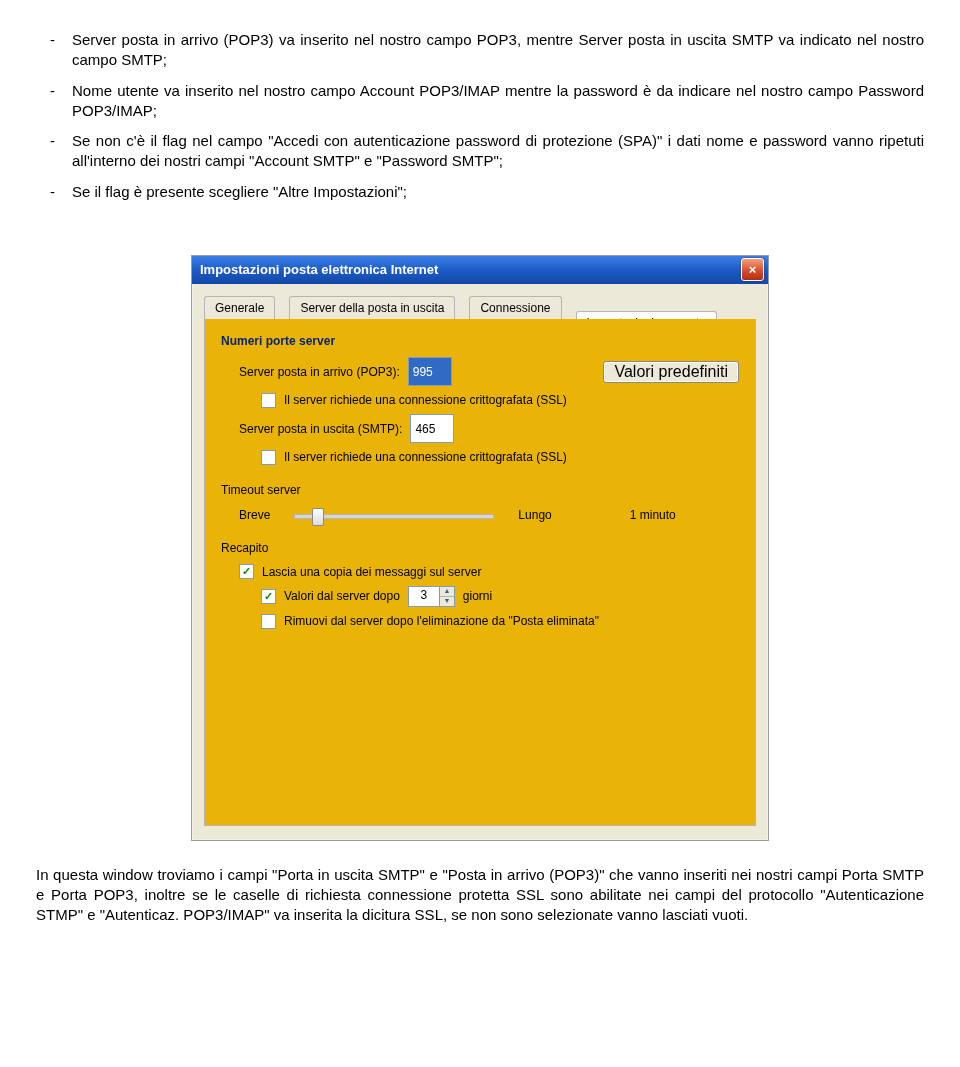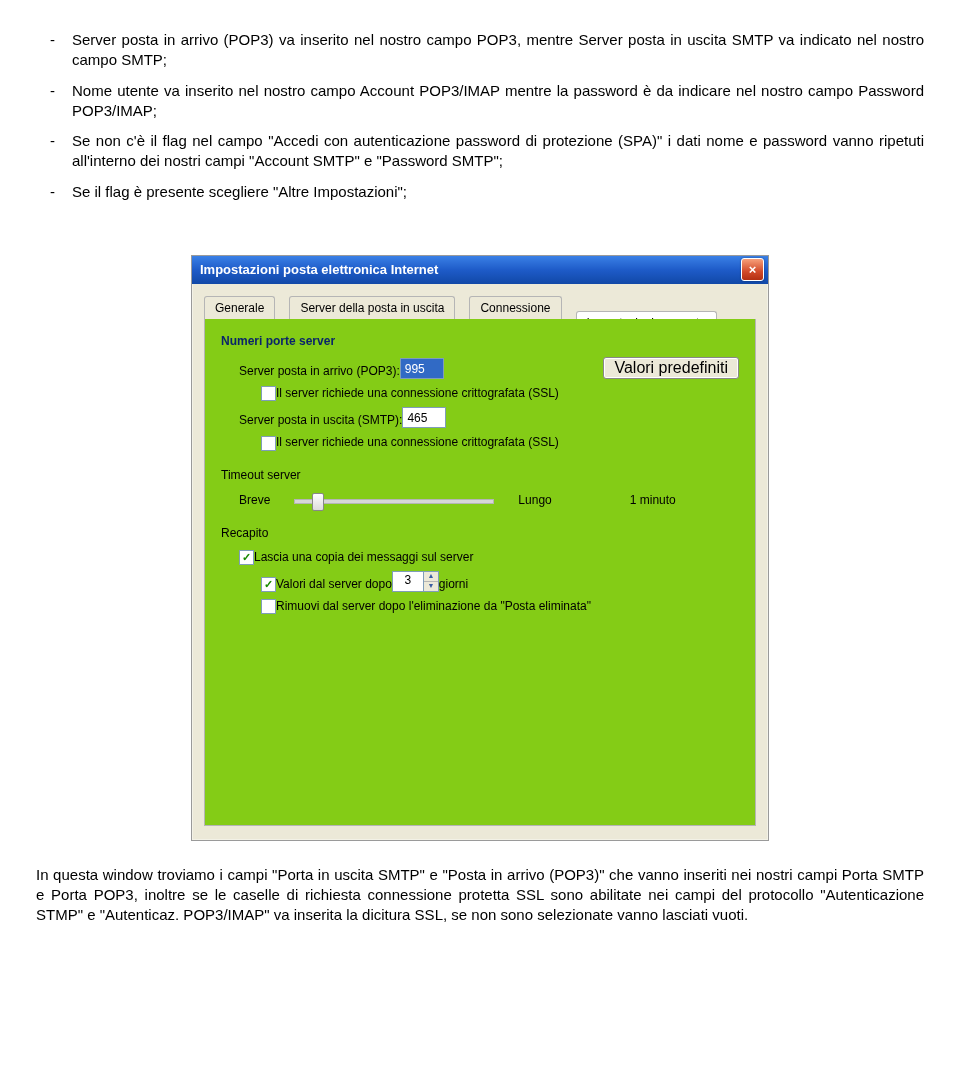--- a/index.html
+++ b/index.html
@@ -96,50 +96,51 @@
     margin-right: 2px;
     position: relative;
     top: 1px;
   }
   .tab.active {
     background: #fff;
     border-bottom: 1px solid #fff;
     top: 16px;
   }
   .tabpage {
-    background: #84cc16;
+    background: #eab308;
     border: 1px solid #b5b5b5;
     border-top: none;
     padding: 14px 16px 72px 16px;
     min-height: 420px;
     position: relative;
   }
 
   .grouplabel {
     font-weight: bold;
     font-size: 12px;
     margin-bottom: 8px;
     color: #0a246a;
   }
   .groupnormal {
     font-size: 12px;
     margin-bottom: 8px;
   }
 
   .row {
     display: flex;
-    align-items: flex-end;
+    align-items: center;
+    gap: 8px;
     margin: 6px 0;
     font-size: 12px;
   }
   .row.indent { padding-left: 18px; }
   .row.indent2 { padding-left: 18px; }
   .lbl { white-space: nowrap; }
   .xp-input {
-    height: 21px;
+    height: 29px;
     border: 1px solid #7f9db9;
     background: #fff;
     font-family: Tahoma, Arial, sans-serif;
     font-size: 12px;
     padding: 0 4px;
     box-sizing: border-box;
   }
   .xp-input.sel {
     background: #316ac5;
     color: #fff;

